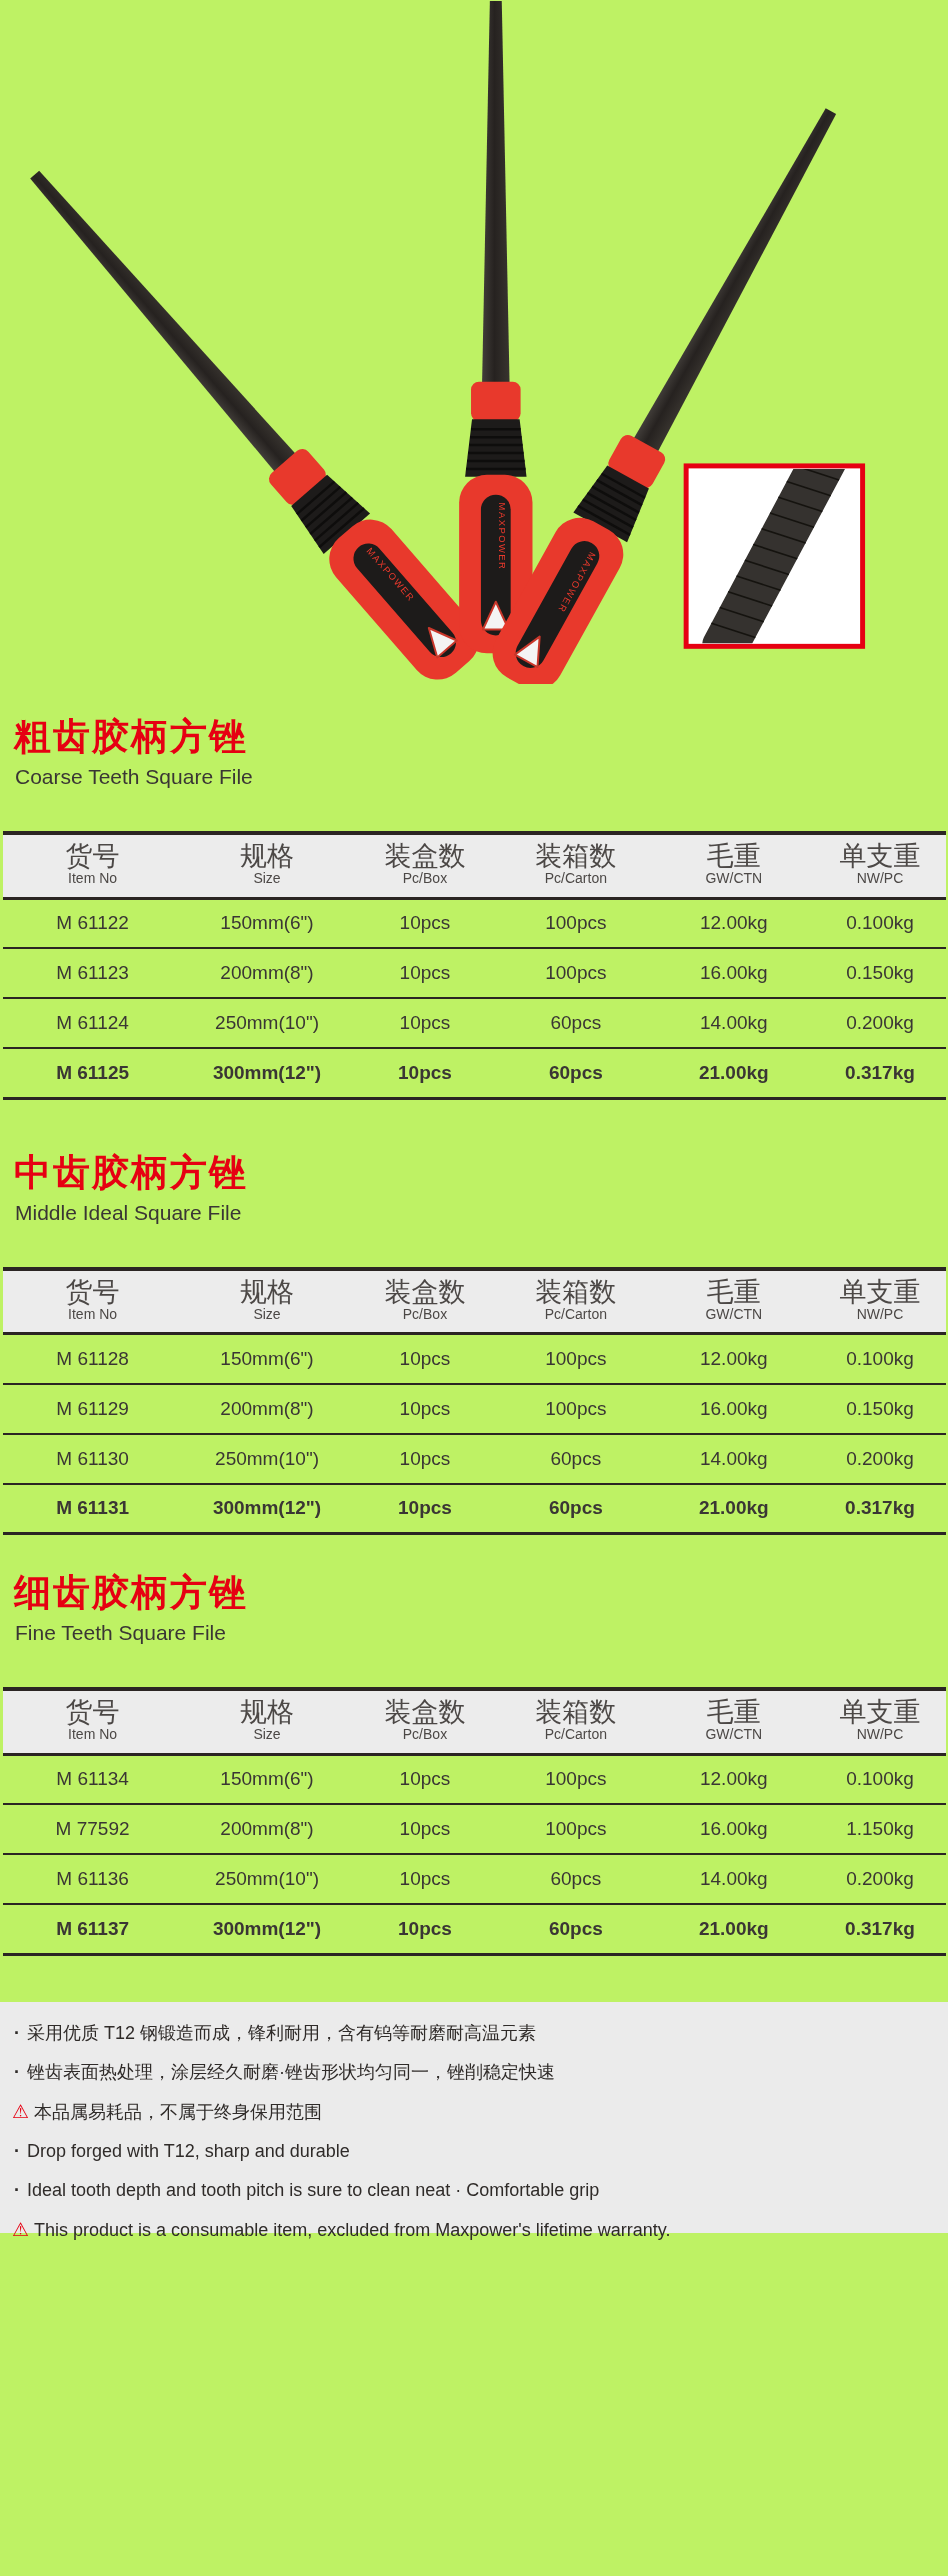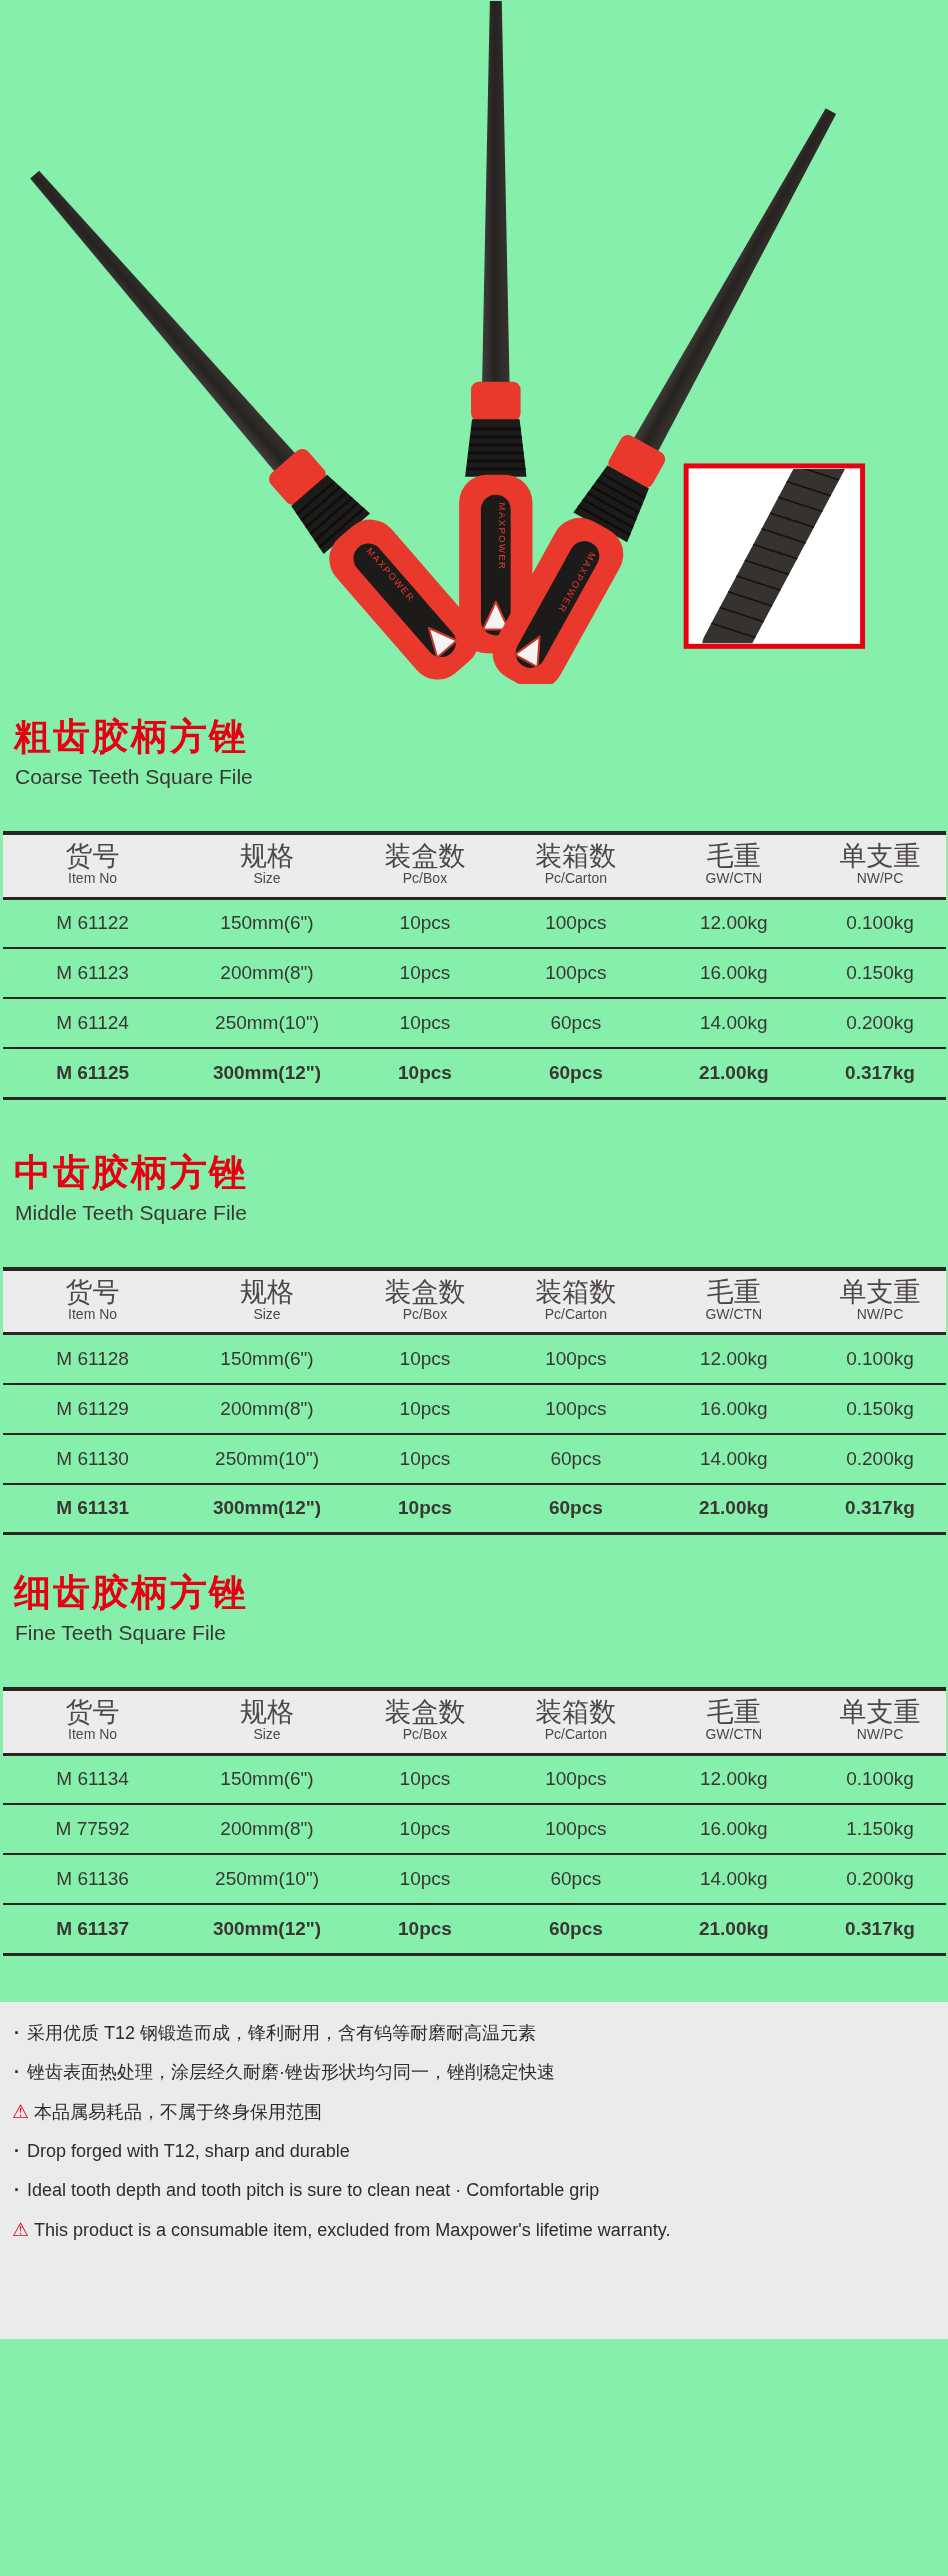--- a/index.html
+++ b/index.html
@@ -1,17 +1,17 @@
 <!DOCTYPE html>
 <html><head>
 <meta charset="utf-8">
 <style>
   html,body{margin:0;padding:0;background:#fff;}
   body{width:949px;font-family:"Liberation Sans","DejaVu Sans",sans-serif;color:#3a3634;}
-  .page{position:relative;width:949px;height:2576px;overflow:hidden;background:#86efac;}
+  .page{position:relative;width:949px;height:2576px;overflow:hidden;background:#bef264;}
 
   
   .hero{width:949px;height:684px;position:relative;}
   .hero svg{display:block;}
 
   
   .product-section{display:block;}
   .product-section.s1{margin-top:32px;}
   .product-section.s2{margin-top:52px;}
   .product-section.s3{margin-top:37px;}
@@ -22,21 +22,21 @@
   .spec-table{width:943px;margin:42px auto 0;border-collapse:collapse;table-layout:fixed;}
   .spec-table thead tr{background:#ececec;height:65px;border-top:4px solid #2b2523;border-bottom:3px solid #2b2523;}
   .spec-table tbody tr{height:50px;border-bottom:2px solid #2b2523;}
   .spec-table tbody tr:last-child{border-bottom:3px solid #2b2523;font-weight:bold;}
   .spec-table th{font-weight:normal;vertical-align:middle;padding:0;}
   .th-cn{font-size:27px;color:#4c4846;line-height:24px;}
   .th-en{font-size:14px;color:#4c4846;line-height:17px;margin-top:2px;}
   .spec-table td{text-align:center;vertical-align:middle;font-size:19px;color:#3a3634;padding:0;}
 
   
-  .features{margin-top:46px;height:337px;box-sizing:border-box;background:#ebebeb;padding:12px 10px 0 12px;}
+  .features{margin-top:46px;height:231px;box-sizing:border-box;background:#ebebeb;padding:12px 10px 0 12px;}
   .feat-line{font-size:18px;line-height:39px;color:#2f2b29;white-space:nowrap;overflow:hidden;}
   .bullet{display:inline-block;margin:0 7px 0 2px;font-weight:bold;}
   .warn-icon{color:#e60012;font-size:19px;margin-right:5px;font-weight:bold;}
 </style>
 </head>
 <body>
 
 <div class="page">
 
   <div class="hero">
@@ -175,21 +175,21 @@
               <td>10pcs</td>
               <td>60pcs</td>
               <td>21.00kg</td>
               <td>0.317kg</td>
             </tr>
           </tbody>
         </table>
       </section>
       <section class="product-section s2">
         <h2 class="title-cn">中齿胶柄方锉</h2>
-        <div class="title-en">Middle Teeth Square File</div>
+        <div class="title-en">Middle Ideal Square File</div>
         <table class="spec-table">
           <colgroup>
             <col style="width:19%">
             <col style="width:18%">
             <col style="width:15.5%">
             <col style="width:16.5%">
             <col style="width:17%">
             <col style="width:14%">
           </colgroup>
           <thead>

